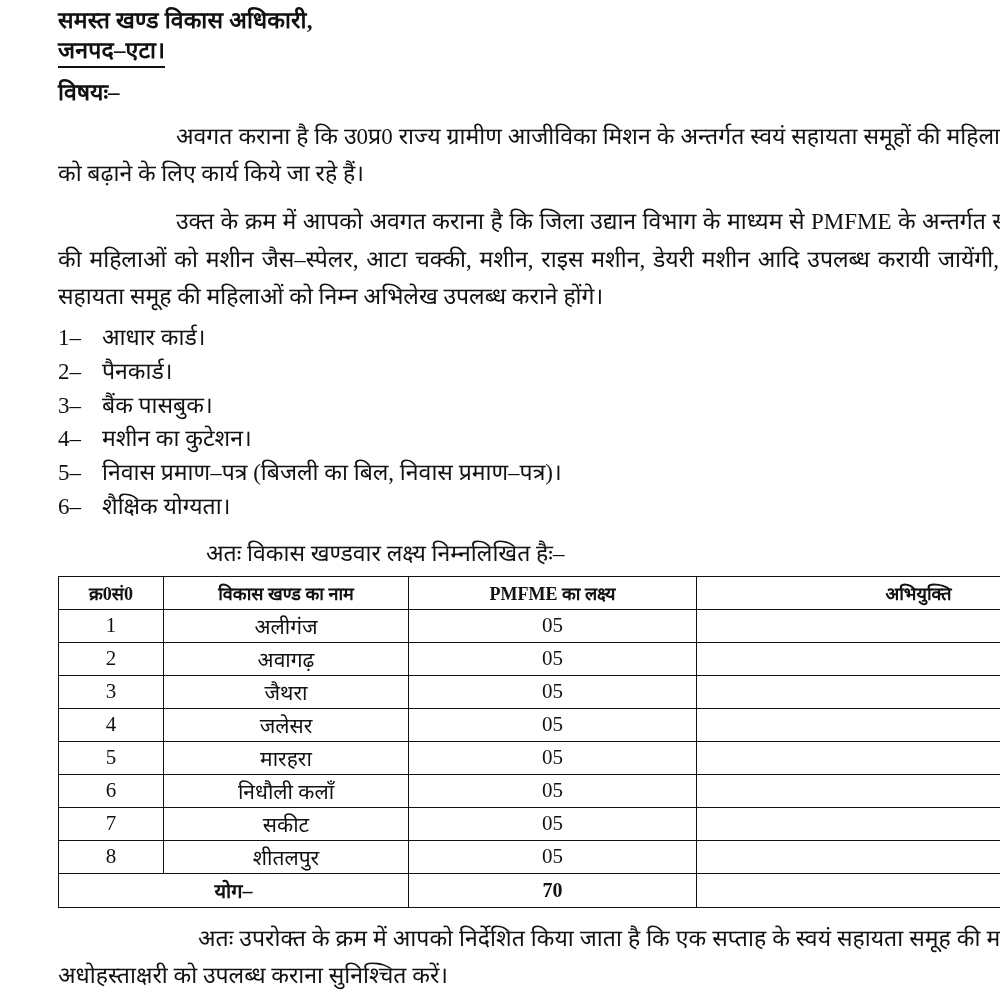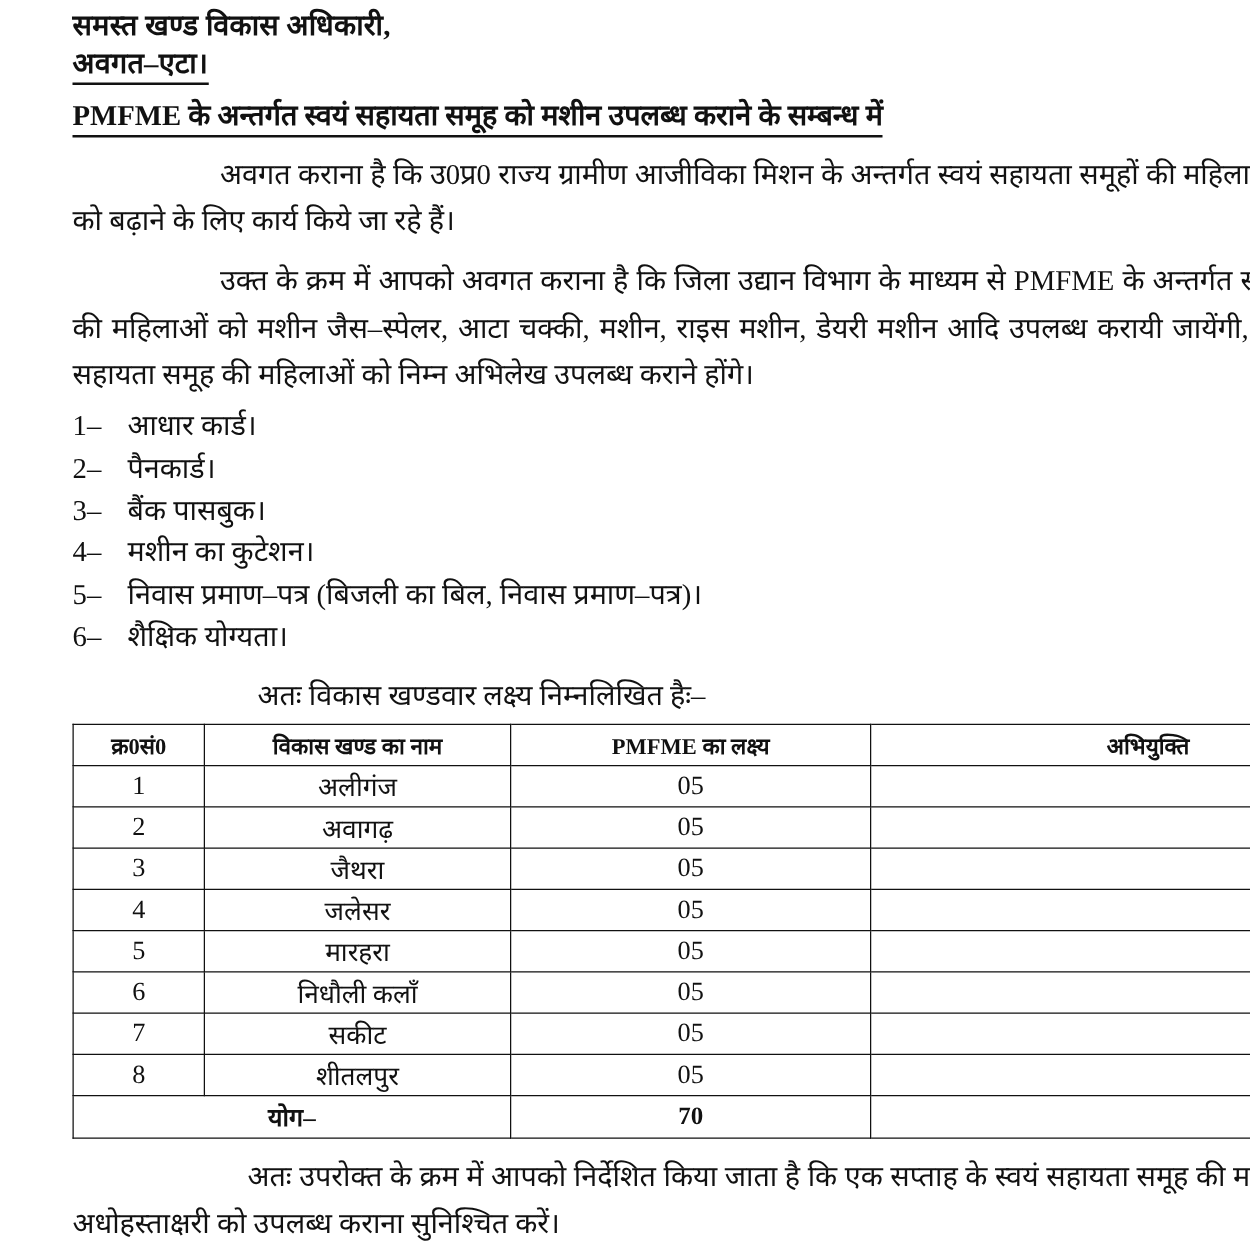--- a/index.html
+++ b/index.html
@@ -127,26 +127,26 @@
   .closing .indent { display: inline-block; width: 140px; }
 </style>
 </head>
 <body>
 
 <div class="page">
 
   <div>
     <div class="addr-line">समस्त खण्ड विकास अधिकारी,</div>
     <div>
-      <span class="addr-line underline">अवगत–एटा।</span>
+      <span class="addr-line underline">जनपद–एटा।</span>
     </div>
   </div>
 
   <div class="subject-row">
-    <span class="subject-text">PMFME के अन्तर्गत स्वयं सहायता समूह को मशीन उपलब्ध कराने के सम्बन्ध में</span>
+    <span class="subject-label">विषयः–</span>
   </div>
 
   <p class="para"><span class="indent"></span><span>अवगत कराना है कि उ0प्र0 राज्य ग्रामीण आजीविका मिशन के अन्तर्गत स्वयं सहायता समूहों की महिलाओं की आजीविका को बढ़ाने के लिए कार्य किये जा रहे हैं।</span></p>
 
   <p class="para"><span class="indent"></span><span>उक्त के क्रम में आपको अवगत कराना है कि जिला उद्यान विभाग के माध्यम से PMFME के अन्तर्गत स्वयं सहायता समूह की महिलाओं को मशीन जैस–स्पेलर, आटा चक्की, मशीन, राइस मशीन, डेयरी मशीन आदि उपलब्ध करायी जायेंगी, जिसके लिए स्वयं सहायता समूह की महिलाओं को निम्न अभिलेख उपलब्ध कराने होंगे।</span></p>
 
   <ul class="list">
     <li><span class="num">1–</span><span>आधार कार्ड।</span></li>
     <li><span class="num">2–</span><span>पैनकार्ड।</span></li>
     <li><span class="num">3–</span><span>बैंक पासबुक।</span></li>

